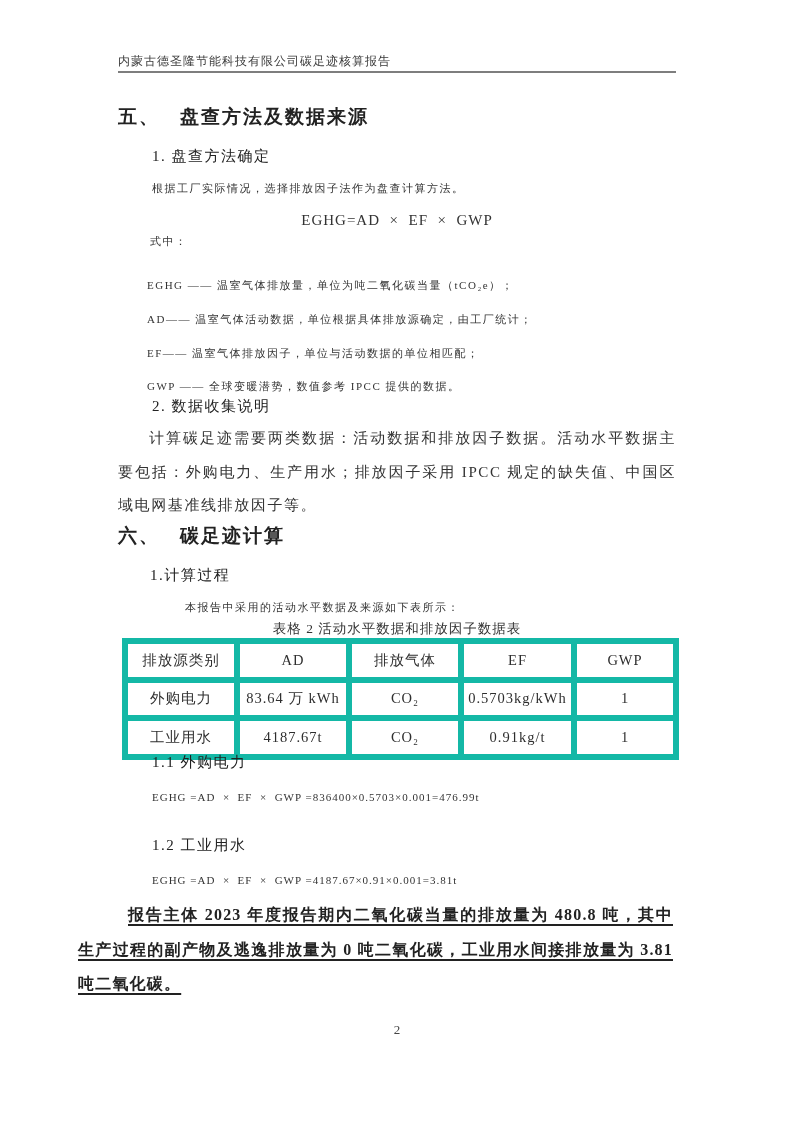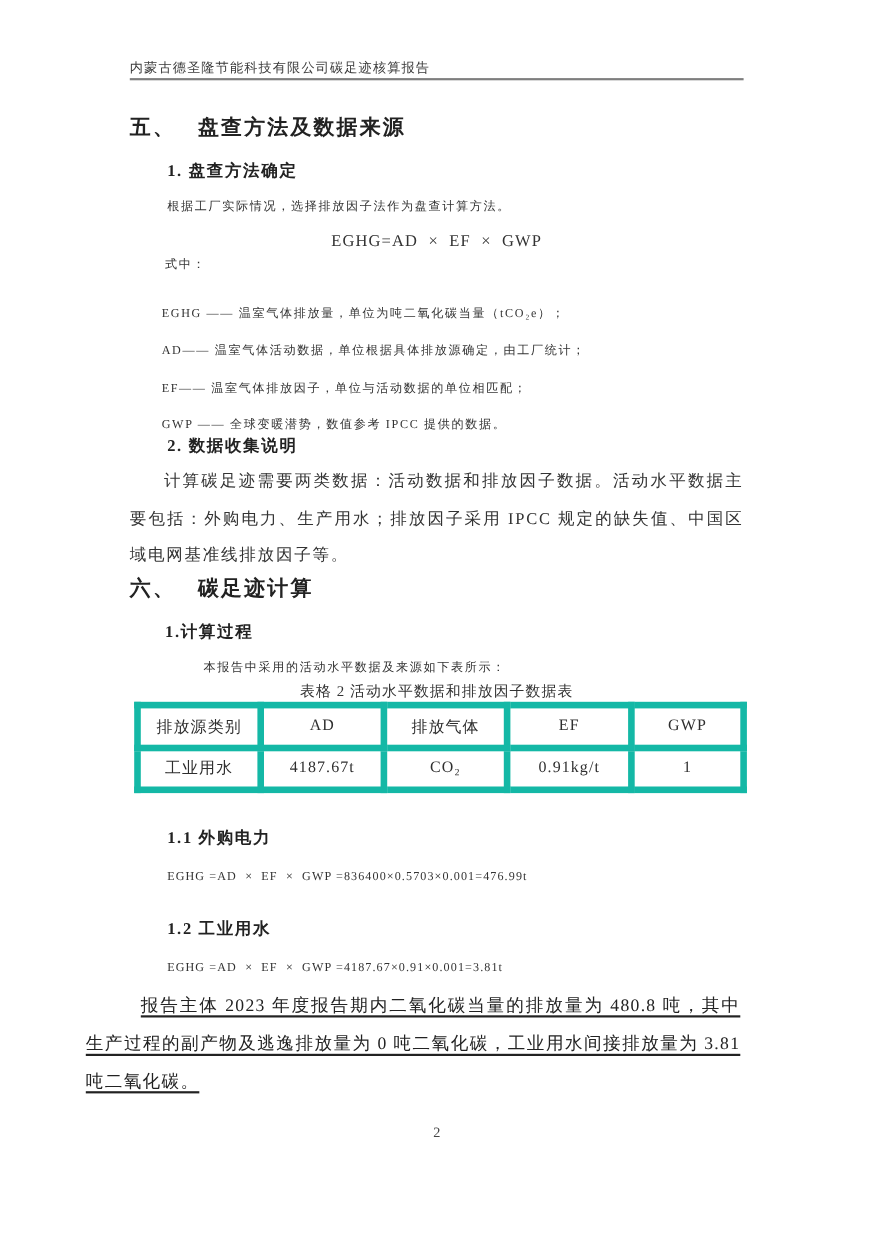--- a/index.html
+++ b/index.html
@@ -23,21 +23,21 @@
     border-top:2.5px solid #7e7e7e;
   }
   .h1{
     font-size:19px;font-weight:bold;line-height:26px;
     letter-spacing:2px;color:#222;
   }
   .h1 .h1-title{margin-left:20px;}
   .sec5{top:104px;left:118px;}
   .sec6{top:523px;left:118px;}
   .h2{
-    font-size:15px;font-weight:bold;line-height:19px;
+    font-size:15px;font-weight:normal;line-height:19px;
     letter-spacing:1.5px;color:#222;
   }
   .body-line{
     font-size:11px;line-height:19px;letter-spacing:1.5px;color:#333;
   }
   .mono-like{white-space:pre;letter-spacing:1px;}
   .formula-center{
     top:211px;left:118px;width:558px;text-align:center;
     font-size:15px;line-height:19px;white-space:pre;letter-spacing:1px;color:#333;
   }
@@ -56,21 +56,21 @@
     font-size:14.5px;color:#2e2e2e;letter-spacing:1px;
   }
   table.data td,table.data th{
     border:6px solid #14b8a6;
     height:32.5px;text-align:center;vertical-align:middle;
     font-weight:normal;padding:0;overflow:hidden;
   }
   table.data{border:2px solid #1f1f1f;}
   .conclusion{
     top:898px;left:78px;width:595px;
-    font-size:16px;font-weight:normal;line-height:34.5px;letter-spacing:1.2px;
+    font-size:16px;font-weight:bold;line-height:34.5px;letter-spacing:1.2px;
     text-align:justify;text-indent:50px;color:#222;
     text-decoration:underline;text-underline-offset:4px;text-decoration-thickness:1.5px;
   }
   .page-num{
     top:1022px;left:0;width:794px;text-align:center;
     font-size:13px;color:#444;
   }
 </style>
 </head>
 <body>
@@ -121,20 +121,27 @@
     </colgroup>
     <tbody>
       <tr>
         <th>排放源类别</th>
         <th>AD</th>
         <th>排放气体</th>
         <th>EF</th>
         <th>GWP</th>
       </tr>
       <tr>
+        <td>外购电力</td>
+        <td>83.64 万 kWh</td>
+        <td>CO₂</td>
+        <td>0.5703kg/kWh</td>
+        <td>1</td>
+      </tr>
+      <tr>
         <td>工业用水</td>
         <td>4187.67t</td>
         <td>CO₂</td>
         <td>0.91kg/t</td>
         <td>1</td>
       </tr>
     </tbody>
   </table>
 
   <div class="abs h2" style="top:753px;left:152px;">1.1 外购电力</div>

